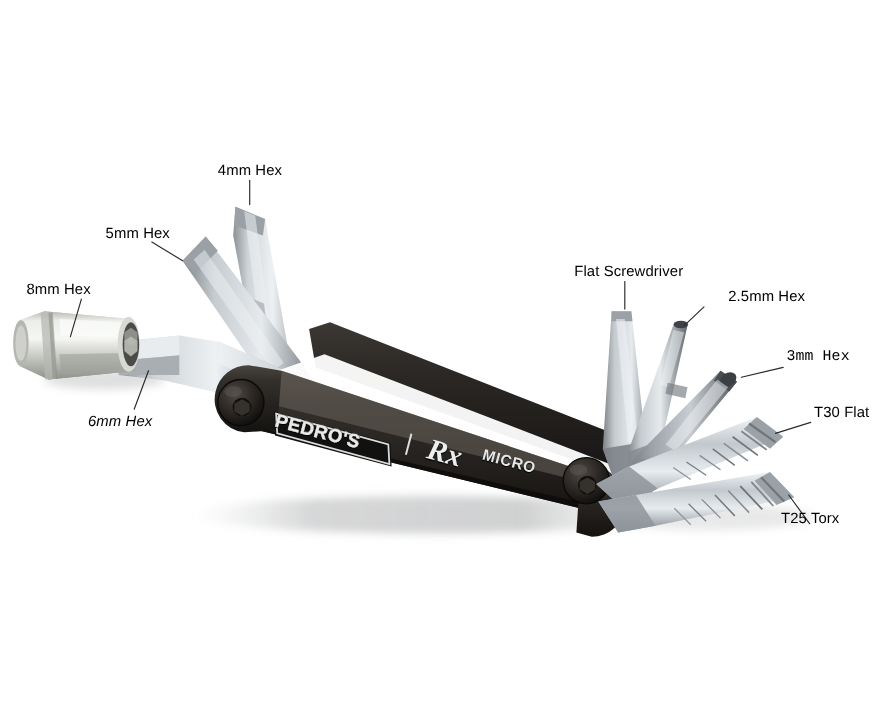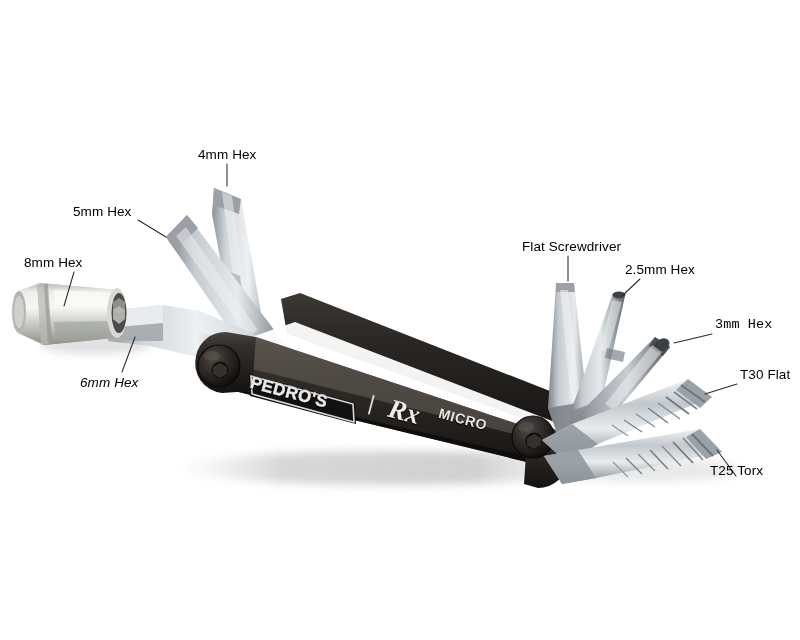--- a/index.html
+++ b/index.html
@@ -290,22 +290,22 @@
     <line x1="227" y1="164" x2="227" y2="186"></line>
     <line x1="122" y1="372" x2="135" y2="337"></line>
     <line x1="568" y1="256" x2="568" y2="281"></line>
     <line x1="640" y1="279" x2="622" y2="296"></line>
     <line x1="712" y1="334" x2="674" y2="343"></line>
     <line x1="737" y1="384" x2="705" y2="394"></line>
     <line x1="736" y1="476" x2="717" y2="450"></line>
   </svg>
 
   <div class="callout" style="left:24px;  top:256px;">8mm Hex</div>
-  <div class="callout" style="left:73px;  top:205px;">5mm Hex</div>
+  <div class="callout" style="left:96px;  top:205px;">5mm Hex</div>
   <div class="callout" style="left:198px; top:148px;">4mm Hex</div>
   <div class="callout" style="left:80px;  top:376px;font-style:italic;">6mm Hex</div>
   <div class="callout" style="left:522px; top:240px;">Flat Screwdriver</div>
-  <div class="callout" style="left:625px; top:263px;">2.5mm Hex</div>
+  <div class="callout" style="left:662px; top:263px;">2.5mm Hex</div>
   <div class="callout" style="left:715px; top:318px;font-family:Liberation Mono, monospace;">3mm Hex</div>
   <div class="callout" style="left:740px; top:368px;">T30 Flat</div>
   <div class="callout" style="left:710px; top:464px;text-align:right;">T25 Torx</div>
 
 </div>
 
 </body></html>

